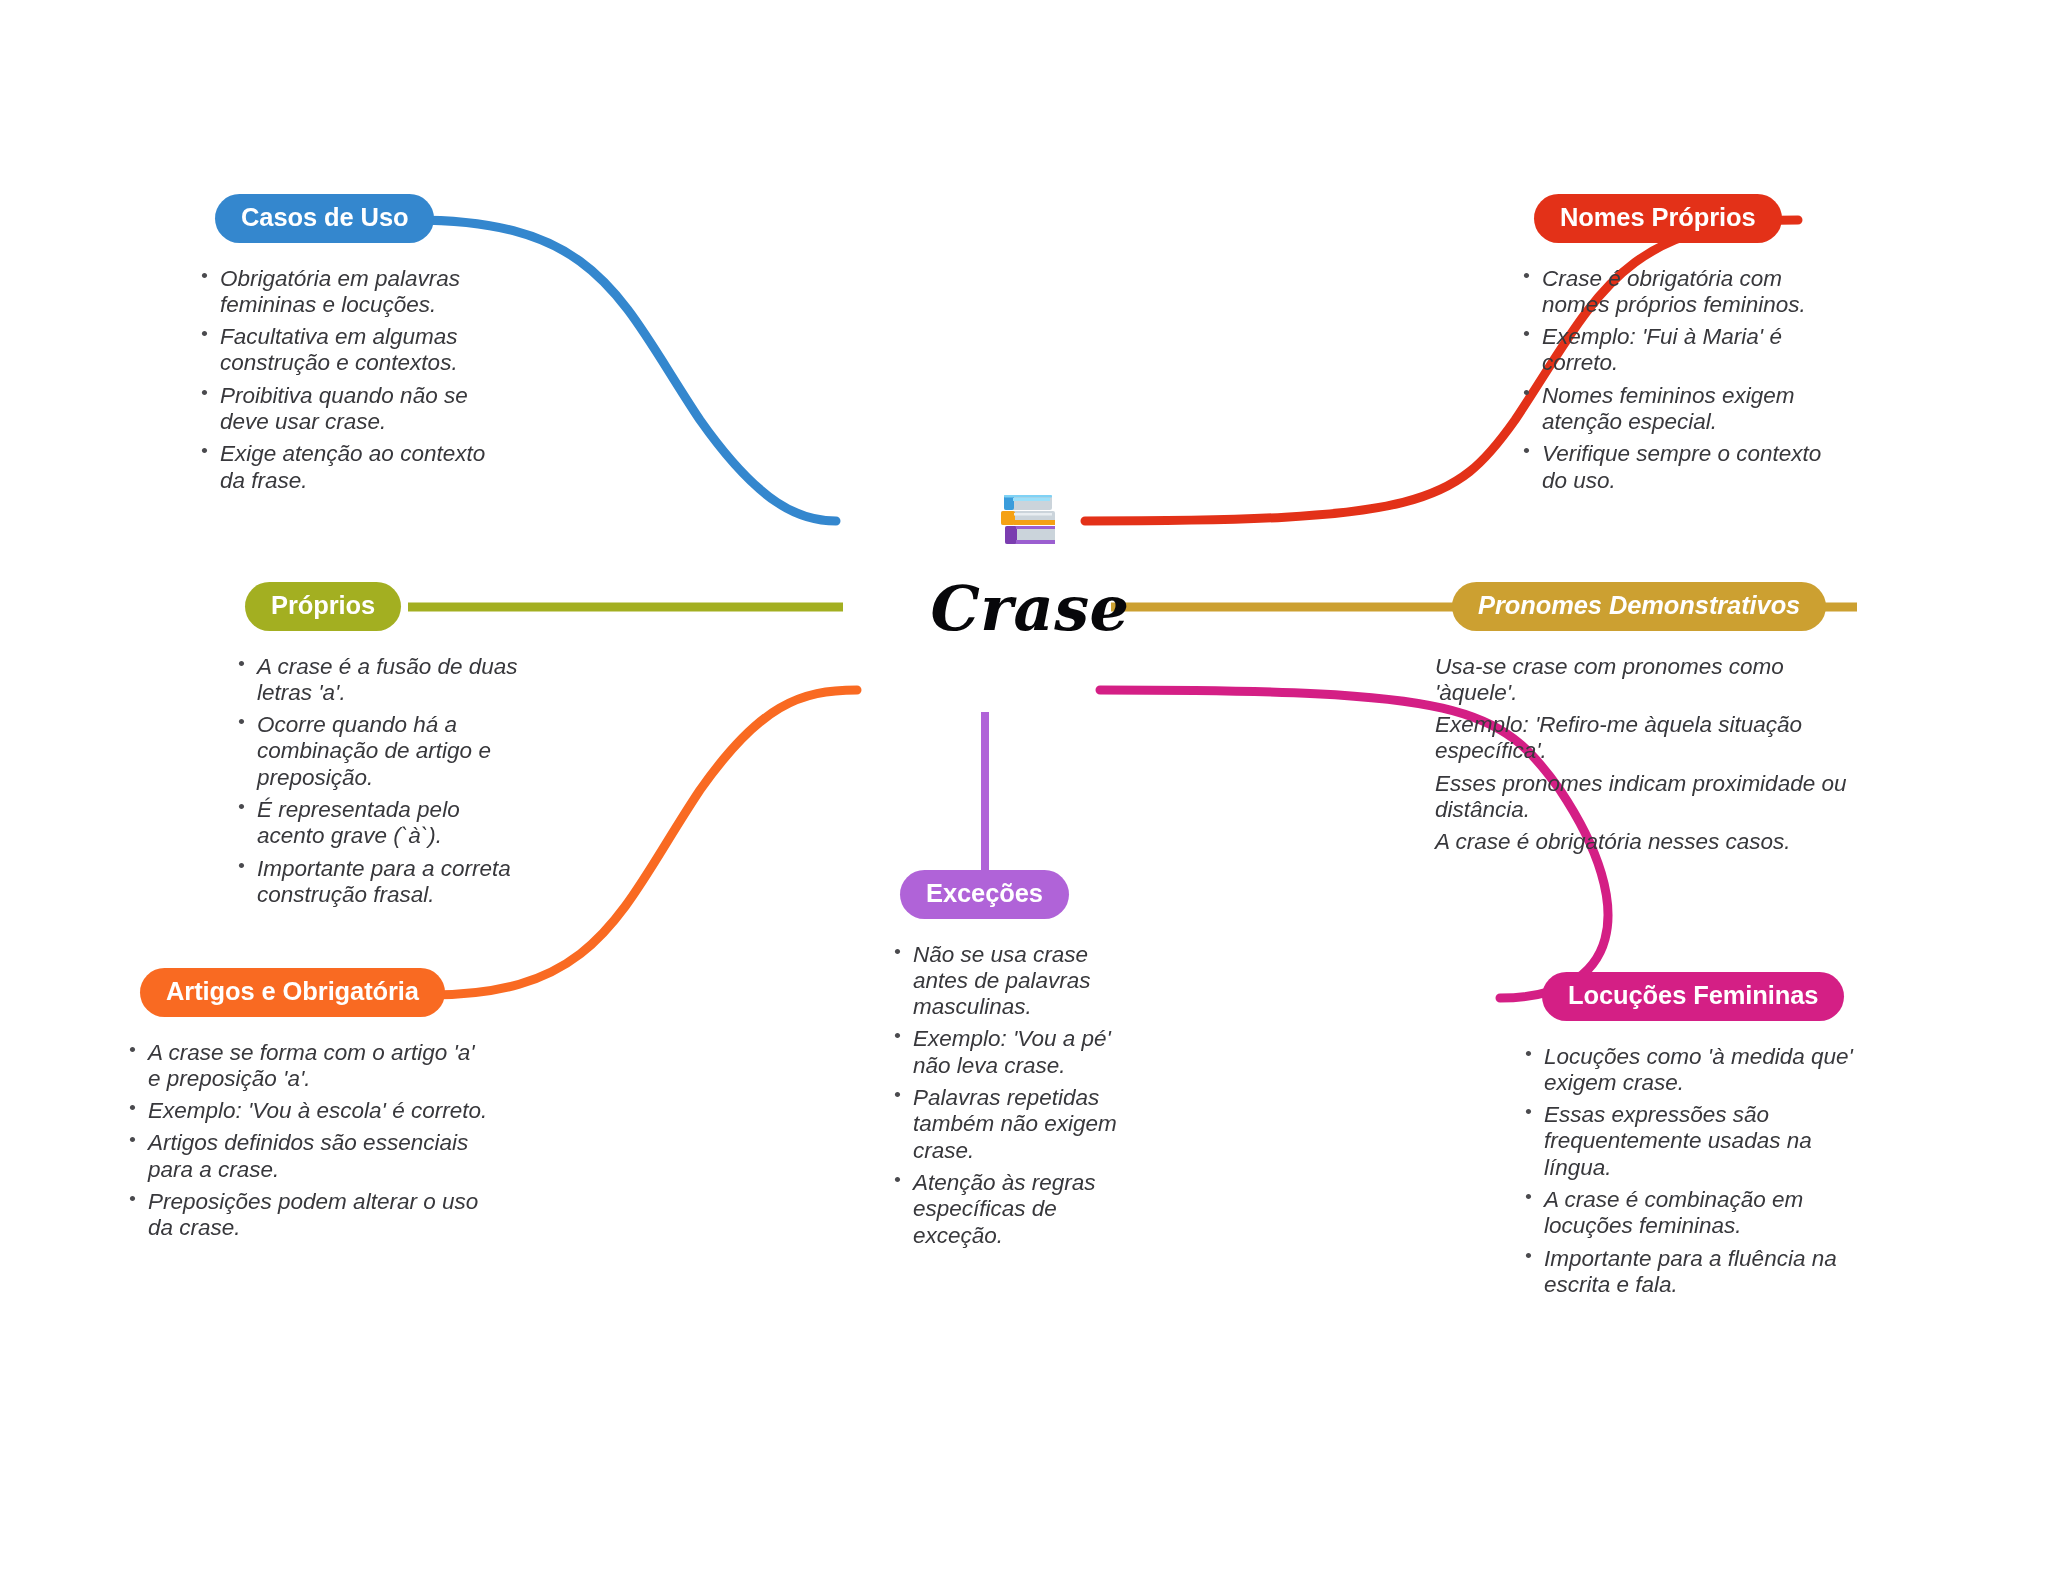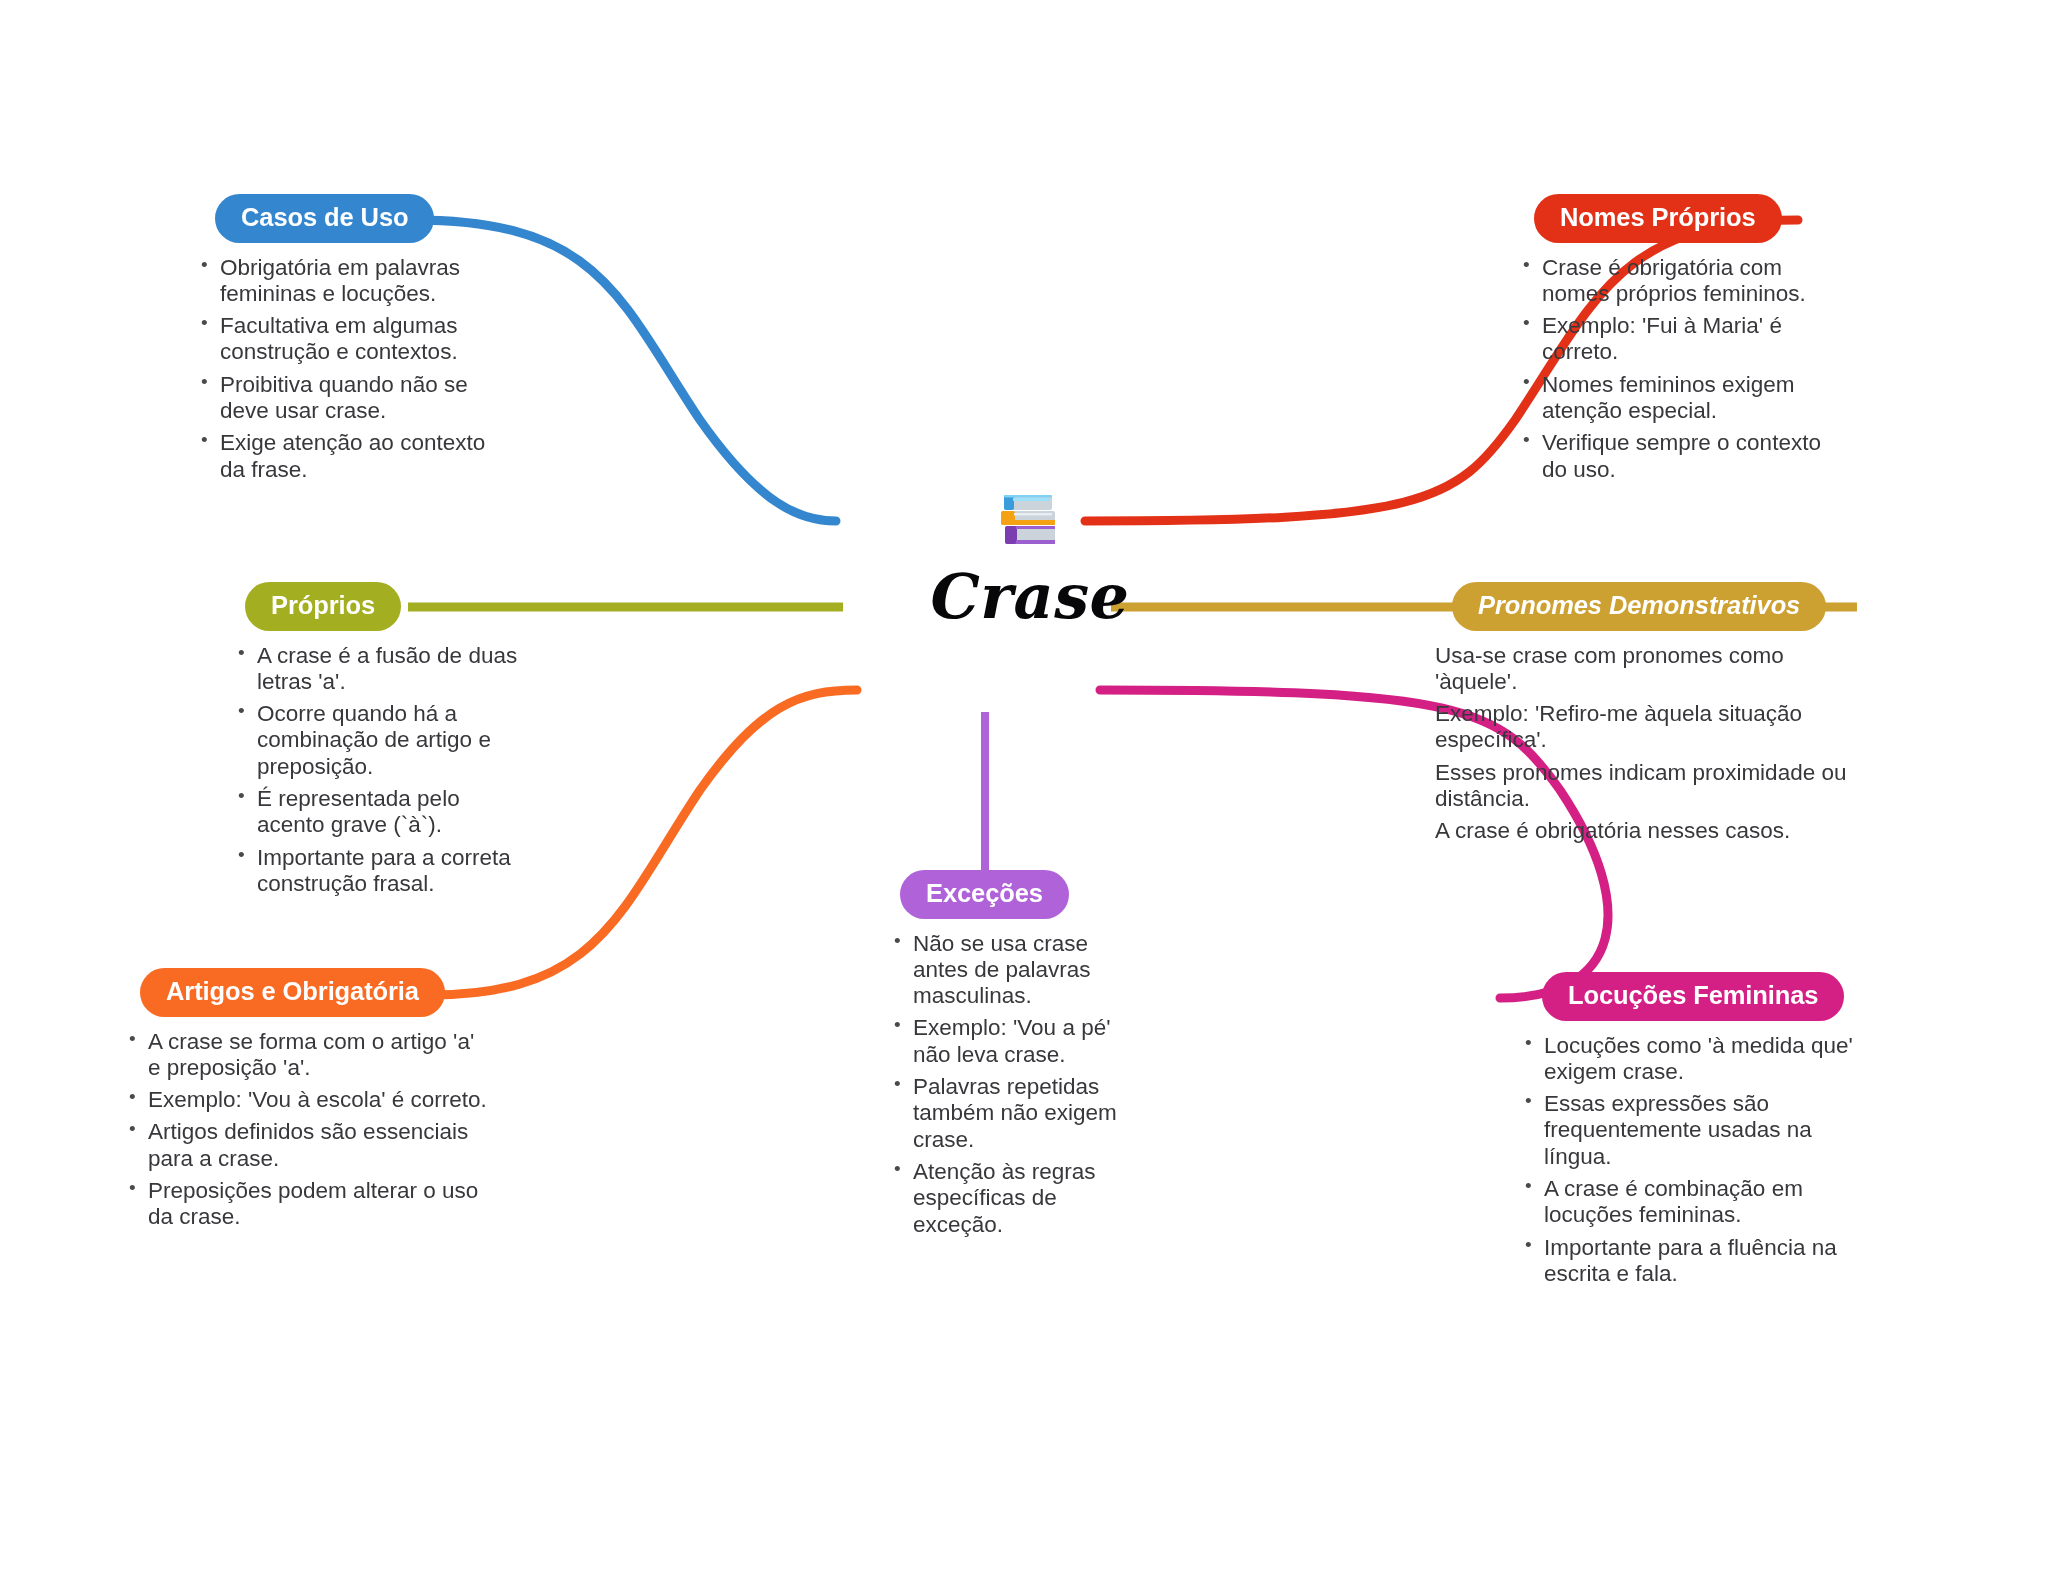--- a/index.html
+++ b/index.html
@@ -33,21 +33,21 @@
     text-align: center;
   }
   .books-icon {
     display: block;
     margin: 0 auto;
     width: 74px;
     height: 74px;
   }
   .center-title {
     display: block;
-    margin-top: 8px;
+    margin-top: 20px;
     font-family: "DejaVu Serif", serif;
     font-style: italic;
     font-weight: 700;
     font-size: 62px;
     line-height: 1.05;
     color: #07070a;
     letter-spacing: 0.5px;
   }
 
   
@@ -58,21 +58,22 @@
     font-weight: 700;
     font-size: 25.5px;
     line-height: 1;
     padding: 11px 26px 12px 26px;
     border-radius: 26px;
     white-space: nowrap;
     letter-spacing: -0.1px;
   }
   .bullets {
     list-style: none;
-    margin-top: 12px;
+    margin-top: 23px;
+    font-style: italic;
   }
   .bullets li {
     position: relative;
     font-size: 22.5px;
     line-height: 1.17;
     color: #38383c;
     padding-left: 22px;
     margin-bottom: 6px;
   }
   .bullets li::before {

